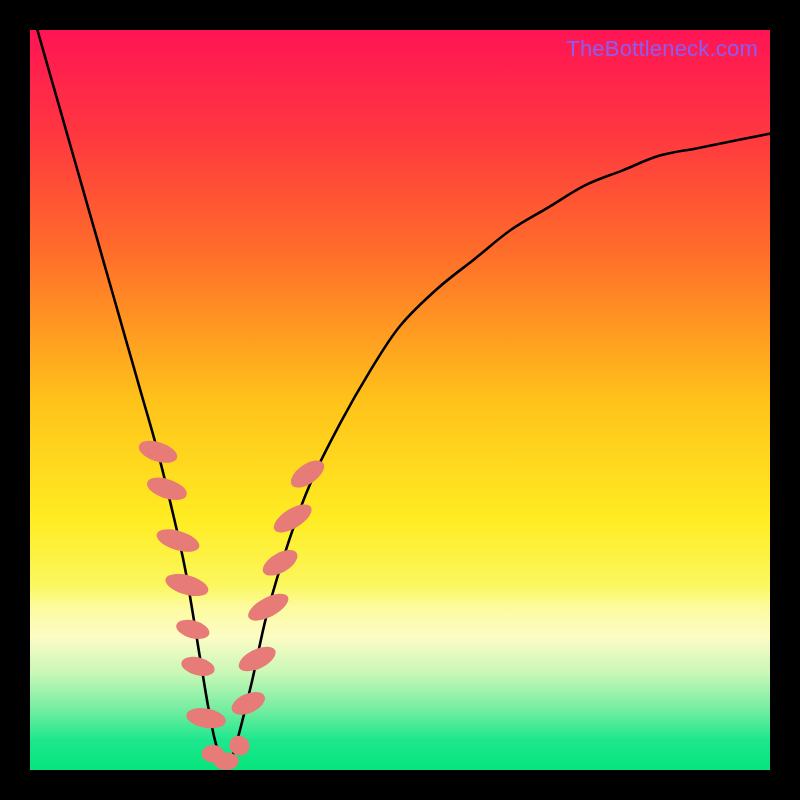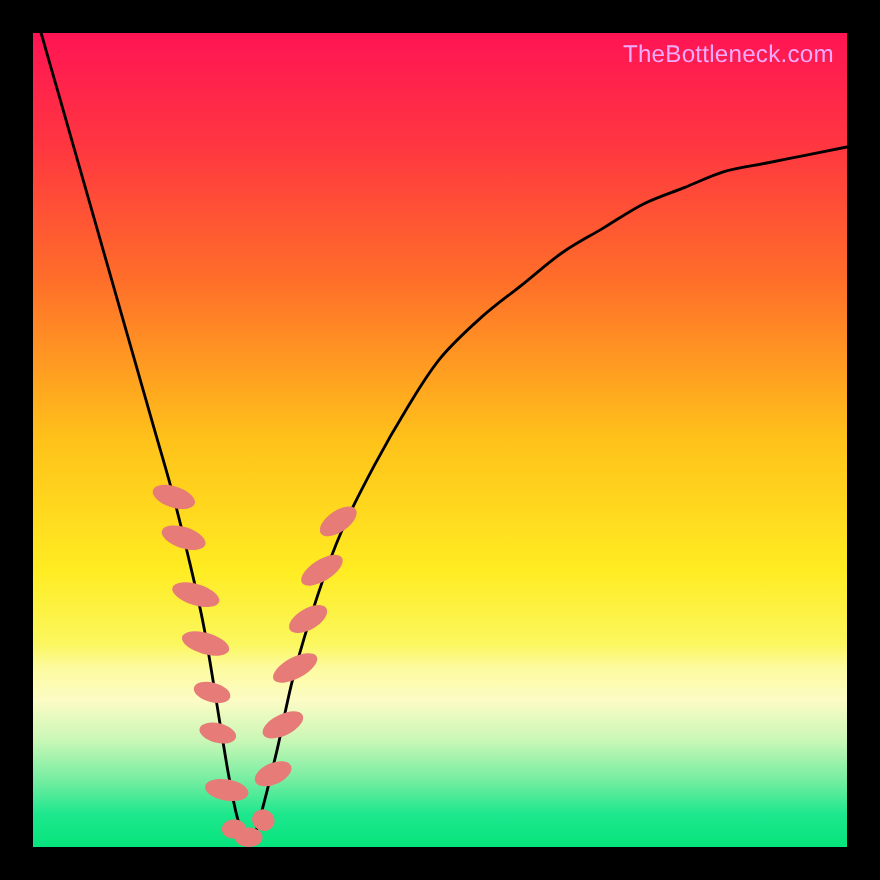--- a/index.html
+++ b/index.html
@@ -29,21 +29,21 @@
   .gradient {
     position: absolute;
     left: 0; top: 0;
     width: 100%;
     height: 100%;
   }
   .watermark {
     position: absolute;
     top: 6px;
     right: 12px;
-    color: #f0abfc;
+    color: #8b5cf6;
     font-size: 22px;
     font-weight: 500;
     letter-spacing: 0.2px;
     user-select: none;
   }
   svg.curve {
     position: absolute;
     left: 0; top: 0;
     width: 100%;
     height: 100%;

